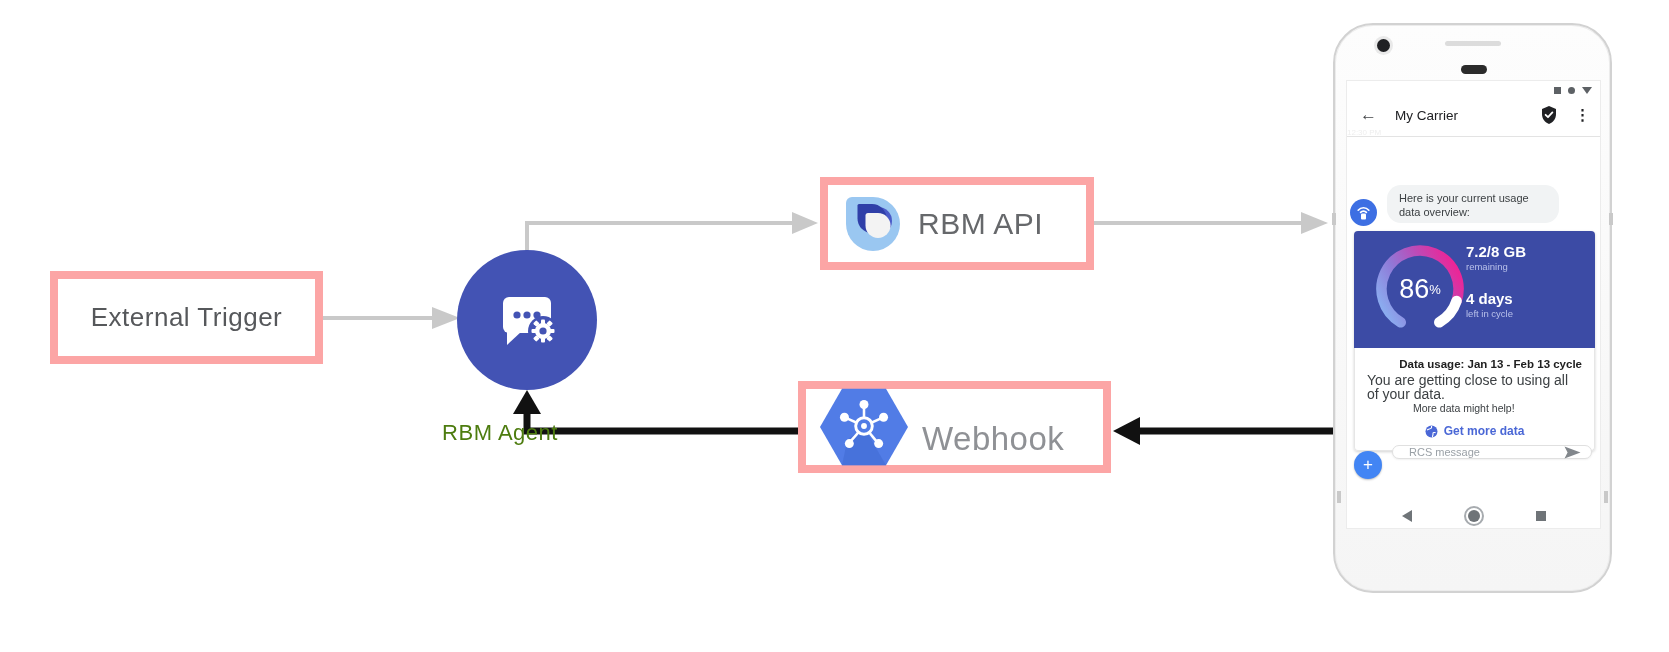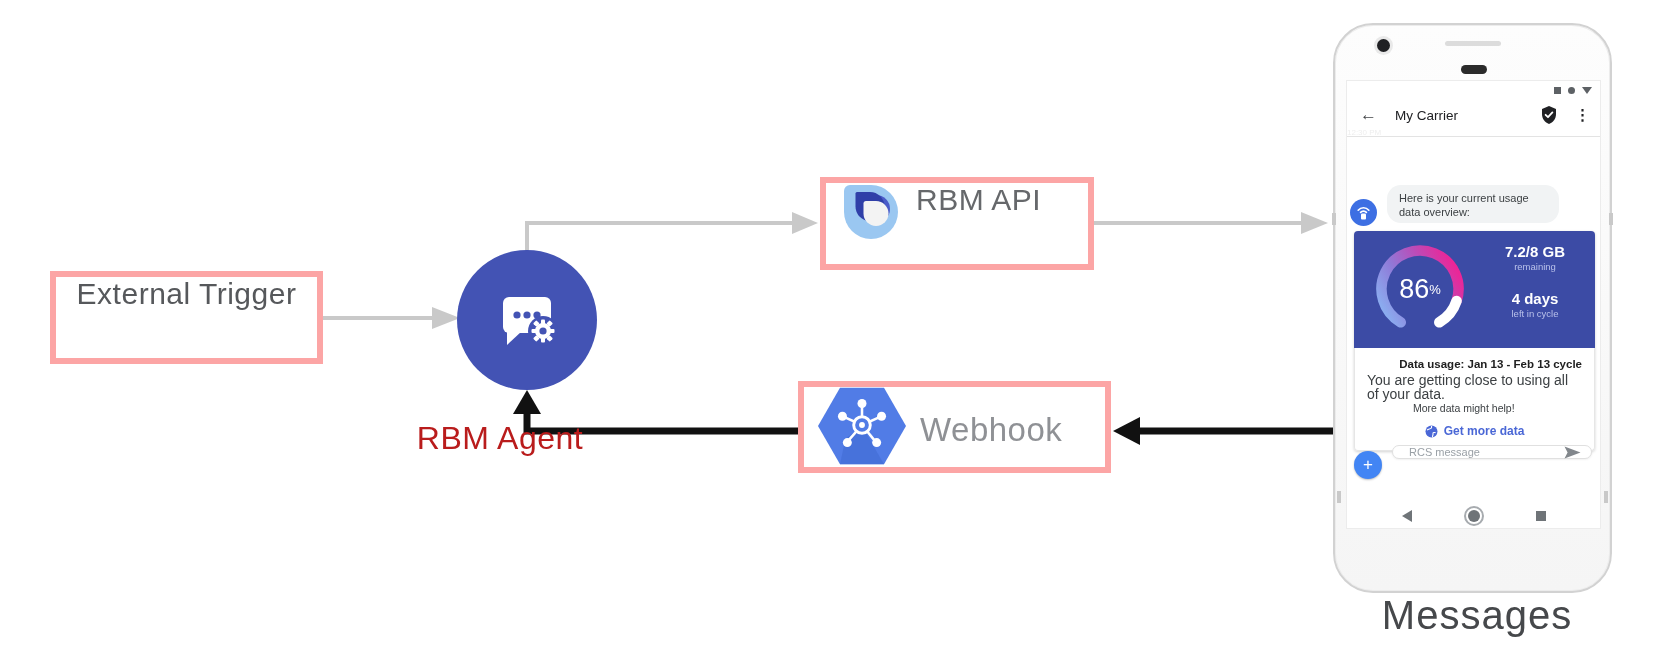--- a/index.html
+++ b/index.html
@@ -1,29 +1,29 @@
 <!DOCTYPE html>
 <html><head>
 <meta charset="utf-8">
 <style>
   html,body{margin:0;padding:0;background:#fff;}
   body{font-family:"Liberation Sans", sans-serif; -webkit-font-smoothing:antialiased;}
   #canvas{position:relative;width:1669px;height:652px;background:#fff;overflow:hidden;}
   .abs{position:absolute;}
   
-  .node-box{position:absolute;background:#fff;border:6px solid #fca5a5;display:flex;align-items:flex-start;box-sizing:border-box;}
+  .node-box{position:absolute;background:#fff;border:8px solid #fca5a5;display:flex;align-items:center;box-sizing:border-box;}
   .node-label{font-weight:300;letter-spacing:.5px;}
   #ext-box{left:50px;top:271px;width:273px;height:93px;justify-content:center;}
-  #ext-box .node-label{font-size:30px;color:#56585b;}
+  #ext-box .node-label{font-size:26px;color:#56585b;}
   #api-box{left:820px;top:177px;width:274px;height:93px;padding-left:16px;gap:16px;}
   #api-box .node-label{font-size:30px;color:#66686b;}
   #wh-box{left:798px;top:381px;width:313px;height:92px;padding-left:14px;gap:14px;}
   #wh-box .node-label{font-size:33px;color:#8f9195;margin-top:24px;}
   #agent-circle{left:457px;top:250px;width:140px;height:140px;border-radius:50%;background:#4353b4;display:flex;align-items:center;justify-content:center;}
-  #agent-label{left:397px;top:420px;width:206px;text-align:center;font-size:32px;font-weight:300;color:#b91c1c;}
+  #agent-label{left:397px;top:420px;width:206px;text-align:center;font-size:22px;font-weight:300;color:#4d7c0f;}
   #messages-label{left:1327px;top:593px;width:300px;text-align:center;font-size:40px;font-weight:300;color:#46484b;letter-spacing:1px;}
   
   #phone{left:1333px;top:23px;width:279px;height:570px;background:linear-gradient(#fdfdfd,#f5f5f5);border:2px solid #d2d2d2;border-radius:40px;box-sizing:border-box;box-shadow:0 0 0 1px #ececec inset;}
   .antenna{position:absolute;width:4px;height:12px;background:#c9c9c9;}
   #cam{left:42px;top:14px;width:13px;height:13px;border-radius:50%;background:#1f2023;box-shadow:0 0 0 3px #e9e9e9;}
   #slit{left:110px;top:16px;width:56px;height:5px;border-radius:3px;background:#dcdcdc;}
   #earpiece{left:126px;top:40px;width:26px;height:9px;border-radius:5px;background:#2b2b2b;}
   #screen{left:11px;top:55px;width:255px;height:449px;background:#fff;border:1px solid #ececec;box-sizing:border-box;overflow:hidden;}
   .statusrow{right:8px;top:6px;display:flex;gap:7px;align-items:center;}
   .st-sq{width:7px;height:7px;background:#5d6165;}
@@ -38,21 +38,21 @@
   
   #avatar{left:3px;top:118px;width:27px;height:27px;border-radius:50%;background:#3d6fe3;display:flex;align-items:center;justify-content:center;}
   #bubble{left:40px;top:104px;width:172px;height:38px;background:#f1f3f4;border-radius:14px;padding:6px 12px;box-sizing:border-box;font-size:11px;line-height:14px;color:#3c4043;}
   
   #card{left:7px;top:150px;width:241px;border-radius:4px;box-shadow:0 1px 3px rgba(0,0,0,.18);background:#fff;}
   #card-media{position:relative;width:241px;height:117px;background:#3c4ba5;border-radius:4px 4px 0 0;}
   #gauge{position:absolute;left:18px;top:10px;}
   #gauge-text{position:absolute;left:18px;top:10px;width:96px;height:96px;display:flex;align-items:center;justify-content:center;color:#fff;}
   #gauge-text .pct{font-size:27px;font-weight:300;}
   #gauge-text .pctsign{font-size:13px;}
-  #media-col{position:absolute;left:128px;top:12px;width:106px;text-align:center;color:#fff;}
+  #media-col{position:absolute;left:112px;top:12px;width:106px;color:#fff;}
   .mc-val{font-size:15px;font-weight:bold;}
   .mc-sub{font-size:9.5px;color:#b9c1ea;margin-top:1px;}
   .mc-gap{height:18px;}
   #card-body{padding:10px 12px 8px 12px;border:1px solid #e6e6e6;border-top:none;border-radius:0 0 4px 4px;box-sizing:border-box;}
   .cb-title{font-size:11.5px;font-weight:bold;color:#212121;text-align:right;}
   .cb-line{font-size:14px;color:#3c4043;line-height:14px;margin-top:3px;}
   .cb-line2{font-size:10.5px;color:#3c4043;line-height:14px;padding-left:46px;}
   .cb-action{margin-top:9px;margin-bottom:4px;display:flex;align-items:center;justify-content:center;gap:6px;color:#4a67d6;font-size:12px;font-weight:bold;}
   
   #plus-btn{left:7px;top:370px;width:28px;height:28px;border-radius:50%;background:#4285f4;color:#fff;display:flex;align-items:center;justify-content:center;font-size:17px;box-shadow:0 1px 2px rgba(0,0,0,.25);}
@@ -245,15 +245,14 @@
       </div>
 
       <div class="abs navrow">
         <div class="nav-back"></div>
         <div class="nav-home"></div>
         <div class="nav-sq"></div>
       </div>
     </div>
   </div>
 
-  <div id="messages-label" class="abs">Messages</div>
 
 </div>
 
 </body></html>

